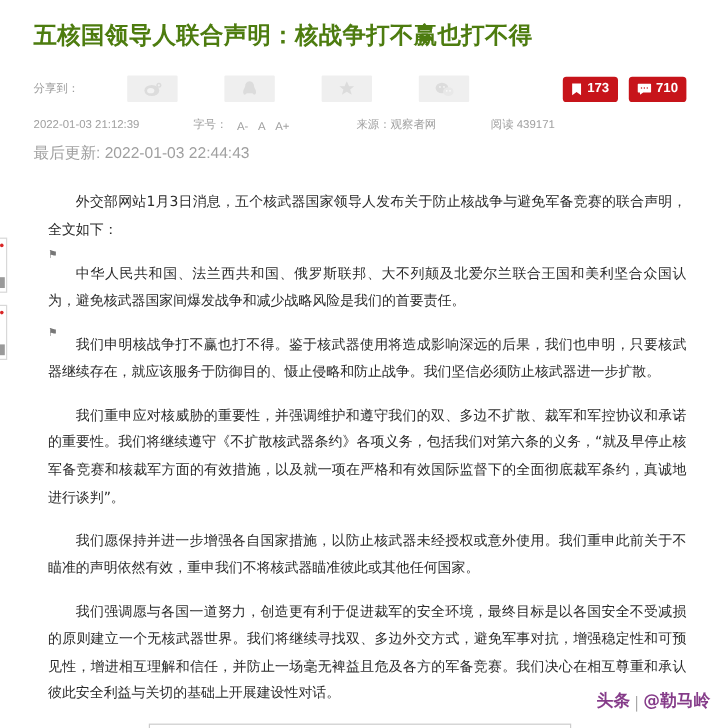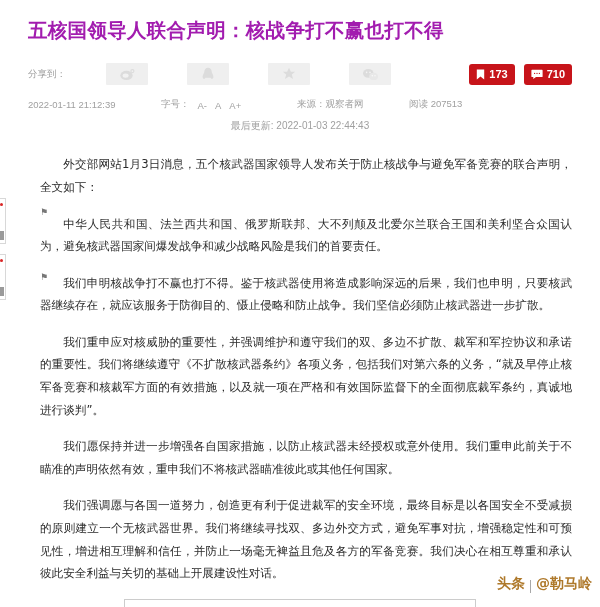--- a/index.html
+++ b/index.html
@@ -61,21 +61,21 @@
 
   
   .article {
     padding: 0 28px;
     box-sizing: border-box;
   }
 
   .headline {
     font-size: 19.5px;
     font-weight: bold;
-    color: #a21caf;
+    color: #4d7c0f;
     letter-spacing: 0.3px;
     margin: 0;
     padding: 17px 0 0 0;
     line-height: 1.35;
     white-space: nowrap;
   }
 
   
   .share-row {
     display: flex;
@@ -151,25 +151,24 @@
     cursor: pointer;
     background: none;
     border: none;
     padding: 0;
     font-family: inherit;
   }
   .meta-source { width: 112px; }
   .meta-read   { }
 
   .meta-updated {
-    font-size: 10px;
+    font-size: 13px;
     color: #a0a0a0;
     margin-top: 8px;
     white-space: nowrap;
-    text-align: center;
   }
 
   
   .body-copy {
     margin-top: 20px;
   }
   .body-copy p {
     font-size: 11.6px;
     line-height: 1.95;
     color: #2b2b2b;
@@ -201,21 +200,21 @@
 
   
   .watermark {
     position: absolute;
     right: 8px;
     bottom: 14px;
     display: flex;
     align-items: flex-end;
     gap: 5px;
     font-size: 14px;
-    color: #a16207;
+    color: #701a75;
     font-weight: bold;
     opacity: 0.85;
     white-space: nowrap;
     z-index: 9;
     font-family: "DejaVu Sans", sans-serif;
   }
   .wm-sep {
     display: inline-block;
     width: 1px;
     height: 13px;
@@ -290,29 +289,29 @@
           <circle cx="3.6" cy="4.4" r="0.62" fill="#c7141a"></circle>
           <circle cx="6" cy="4.4" r="0.62" fill="#c7141a"></circle>
           <circle cx="8.4" cy="4.4" r="0.62" fill="#c7141a"></circle>
         </svg>
         <span>710</span>
       </button>
     </div>
   </div>
 
   <div class="meta-row">
-    <span class="meta-date">2022-01-11 21:12:39</span>
+    <span class="meta-date">2022-01-03 21:12:39</span>
     <span class="fontsize-wrap">
       <span class="fontsize-label">字号：</span>
       <button class="fs-btn">A-</button>
       <button class="fs-btn">A</button>
       <button class="fs-btn">A+</button>
     </span>
     <span class="meta-source">来源：观察者网</span>
-    <span class="meta-read">阅读 207513</span>
+    <span class="meta-read">阅读 439171</span>
   </div>
 
   <div class="meta-updated">最后更新: 2022-01-03 22:44:43</div>
 
   <div class="body-copy">
     <p>外交部网站1月3日消息，五个核武器国家领导人发布关于防止核战争与避免军备竞赛的联合声明，全文如下：</p>
     <p>中华人民共和国、法兰西共和国、俄罗斯联邦、大不列颠及北爱尔兰联合王国和美利坚合众国认为，避免核武器国家间爆发战争和减少战略风险是我们的首要责任。</p>
     <p>我们申明核战争打不赢也打不得。鉴于核武器使用将造成影响深远的后果，我们也申明，只要核武器继续存在，就应该服务于防御目的、慑止侵略和防止战争。我们坚信必须防止核武器进一步扩散。</p>
     <p>我们重申应对核威胁的重要性，并强调维护和遵守我们的双、多边不扩散、裁军和军控协议和承诺的重要性。我们将继续遵守《不扩散核武器条约》各项义务，包括我们对第六条的义务，“就及早停止核军备竞赛和核裁军方面的有效措施，以及就一项在严格和有效国际监督下的全面彻底裁军条约，真诚地进行谈判”。</p>
     <p>我们愿保持并进一步增强各自国家措施，以防止核武器未经授权或意外使用。我们重申此前关于不瞄准的声明依然有效，重申我们不将核武器瞄准彼此或其他任何国家。</p>

